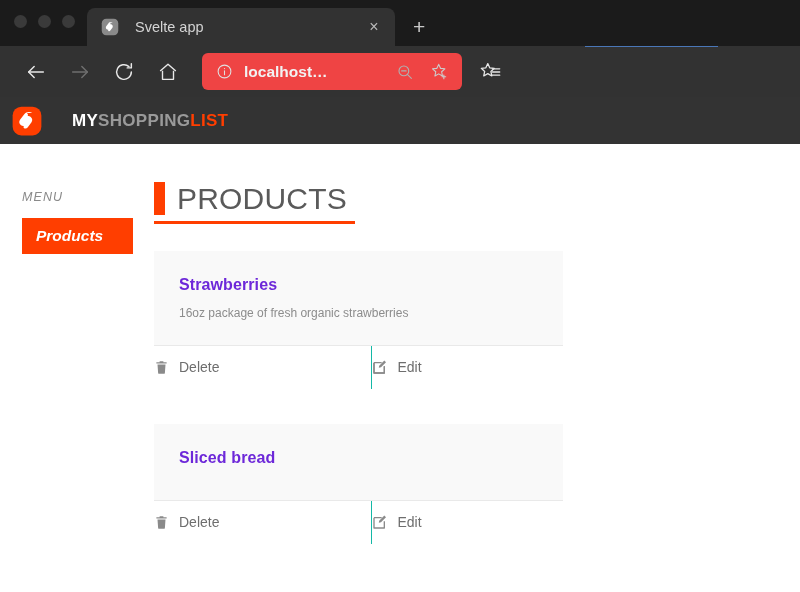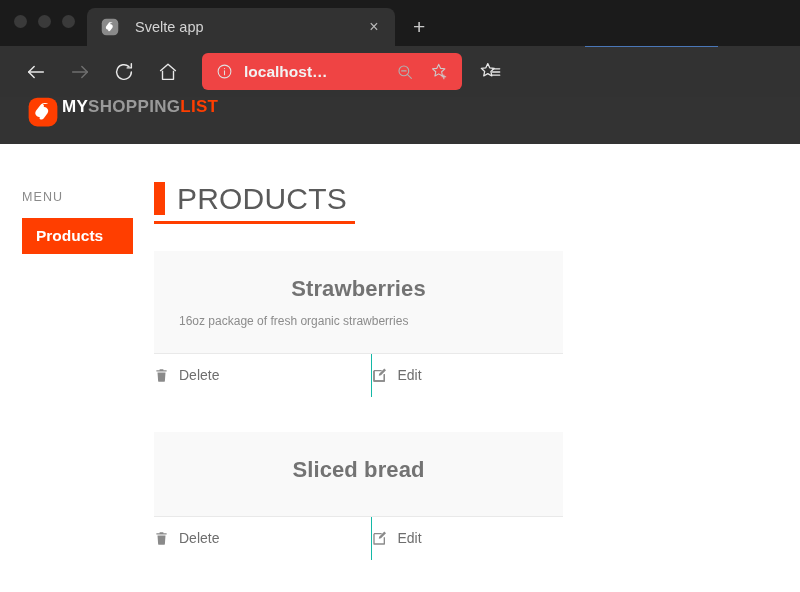--- a/index.html
+++ b/index.html
@@ -129,22 +129,23 @@
     width: 133px;
     height: 1px;
     background: #4a77b8;
   }
 
   
   .app-header {
     height: 47px;
     background: #333333;
     display: flex;
-    padding-left: 28px;
-    gap: 4px;
+    align-items: center;
+    padding-left: 12px;
+    gap: 30px;
   }
   .app-logo { width: 30px; height: 30px; flex: none; }
   .app-title {
     font-size: 17px;
     letter-spacing: 0.3px;
     font-weight: bold;
   }
   .tt-my { color: #ffffff; }
   .tt-shopping { color: #9a9a9a; }
   .tt-list { color: #ff3e00; }
@@ -152,20 +153,21 @@
   .app-body {
     display: flex;
     height: 446px;
     background: #ffffff;
   }
 
   .sidebar {
     width: 154px;
     flex: none;
     padding: 46px 0 0 22px;
+    font-style: italic;
   }
   .menu-label {
     font-size: 12.5px;
     color: #8a8a8a;
     letter-spacing: 1.1px;
     margin-bottom: 14px;
   }
   .menu-item {
     display: block;
     font-size: 15.5px;
@@ -212,26 +214,25 @@
     margin-top: 6px;
   }
 
   .card {
     width: 409px;
     background: #f9f9f9;
     margin-bottom: 35px;
   }
   .card-body { padding: 25px 25px 22px 25px; }
   .card-title {
-    font-size: 22px;
-    color: #737373;
+    font-size: 16px;
+    color: #6d28d9;
     font-weight: bold;
     margin-bottom: 11px;
     letter-spacing: 0.1px;
-    text-align: center;
   }
   .card-desc {
     font-size: 12px;
     color: #8c8c8c;
     line-height: 1.48;
   }
   .card-footer {
     display: flex;
     background: #ffffff;
     border-top: 1px solid #e9e9e9;

